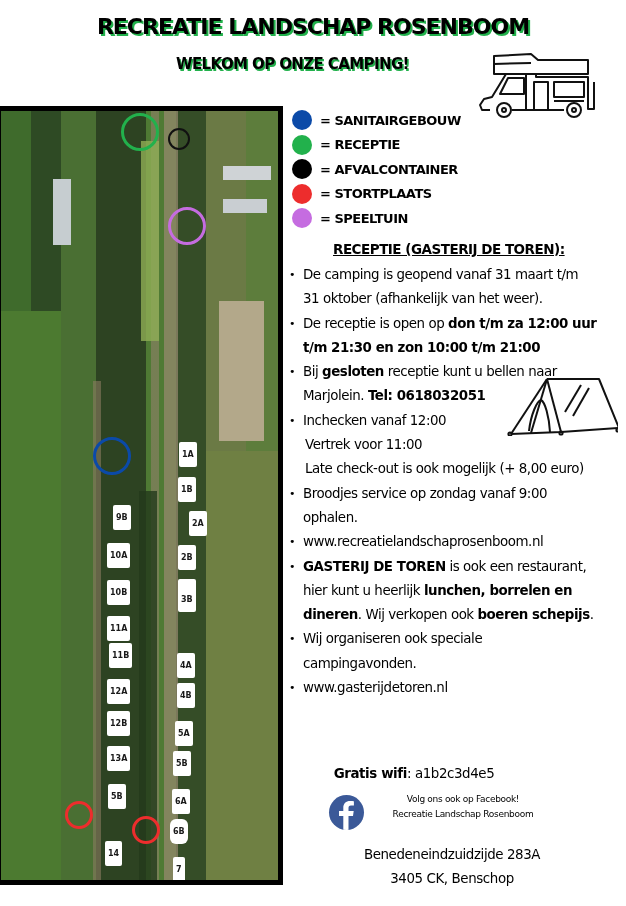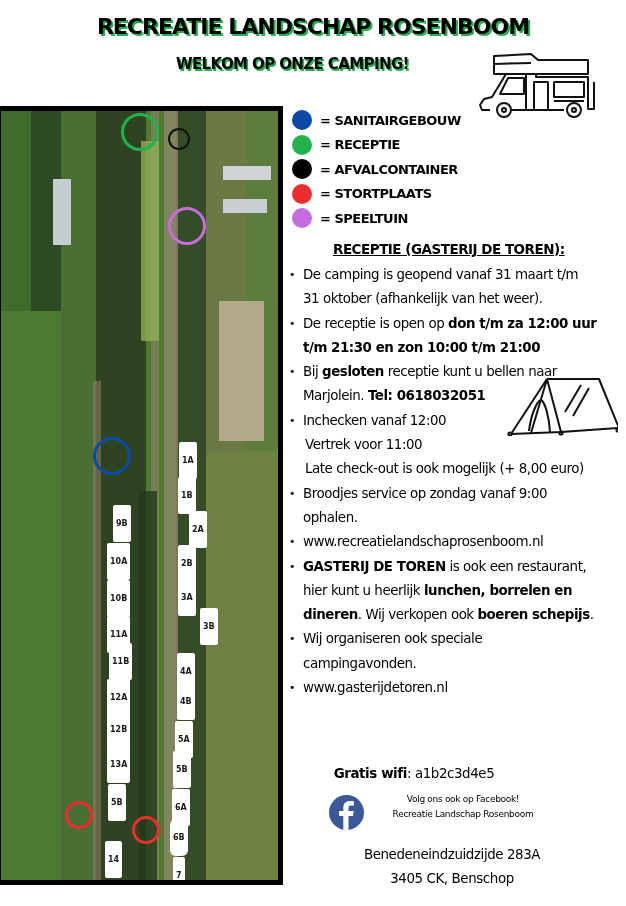--- a/index.html
+++ b/index.html
@@ -7,21 +7,21 @@
   .title{position:absolute;left:0;width:626px;top:14px;text-align:center;font-family:"DejaVu Sans",sans-serif;font-weight:bold;font-size:22px;letter-spacing:-1px;text-shadow:2px 2px 0 #22b14c;}
   .subtitle{position:absolute;left:176px;top:55px;font-family:"DejaVu Sans",sans-serif;font-weight:bold;font-size:15px;letter-spacing:-0.6px;text-shadow:1.5px 1.5px 0 #22b14c;}
   .camper{position:absolute;left:476px;top:52px;width:146px;height:66px;}
   .map{position:absolute;left:0;top:106px;width:283px;height:779px;box-sizing:border-box;border:5px solid #000;border-left:1px solid #000;overflow:hidden;
     background:
       linear-gradient(90deg, transparent 0 150px, rgba(150,130,110,.55) 150px 158px, transparent 158px) ,
       linear-gradient(90deg, #3f6b2c 0 30px, #2e4a24 30px 60px, #4a6f33 60px 95px, #2d4322 95px 145px, #4f7a34 145px 175px, #354d27 175px 205px, #6b7a45 205px 245px, #5d7d3c 245px 283px);
   }
   .map .field{position:absolute;}
   .marker{position:absolute;border-radius:50%;box-sizing:border-box;border:3px solid;background:transparent;}
-  .pitch{position:absolute;background:#fff;color:#1a1a1a;font-family:"DejaVu Sans",sans-serif;font-weight:bold;font-size:8px;padding:14px 3px;border-radius:2px;line-height:9px;}
+  .pitch{position:absolute;background:#fff;color:#1a1a1a;font-family:"DejaVu Sans",sans-serif;font-weight:bold;font-size:8px;padding:8px 3px;border-radius:2px;line-height:9px;}
   .legend{position:absolute;left:292px;top:108px;}
   .legend-row{display:flex;align-items:center;height:24.5px;}
   .legend-dot{width:20px;height:20px;border-radius:50%;margin-right:8px;}
   .legend-label{font-family:"DejaVu Sans",sans-serif;font-weight:bold;font-size:13px;letter-spacing:-0.5px;}
   .section-title{position:absolute;left:333px;top:241px;font-family:"DejaVu Sans",sans-serif;font-weight:bold;font-size:13.5px;letter-spacing:-0.5px;text-decoration:underline;}
   .info{position:absolute;left:289px;top:263px;width:335px;font-family:"DejaVu Sans",sans-serif;font-size:13.4px;letter-spacing:-0.45px;line-height:24.3px;}
   .info .li{position:relative;padding-left:14px;}
   .info .li::before{content:"•";position:absolute;left:0;top:0;font-size:11px;}
   .info .cont{padding-left:16px;}
   .info b{font-weight:bold;}
@@ -72,21 +72,21 @@
   <div class="marker" style="left:167px;top:96px;width:38px;height:38px;border-color:#c56ce0;"></div>
   <div class="marker" style="left:92px;top:326px;width:38px;height:38px;border-color:#0b4aa8;"></div>
   <div class="marker" style="left:64px;top:690px;width:28px;height:28px;border-color:#ed2d2d;"></div>
   <div class="marker" style="left:131px;top:705px;width:28px;height:28px;border-color:#ed2d2d;"></div>
 
   <span class="pitch" style="left:178px;top:331px;">1A</span>
   <span class="pitch" style="left:177px;top:366px;">1B</span>
   <span class="pitch" style="left:177px;top:400px;margin-left:11px;">2A</span>
   <span class="pitch" style="left:177px;top:434px;">2B</span>
   <span class="pitch" style="left:177px;top:468px;">3A</span>
-  <span class="pitch" style="left:177px;top:497px;margin-left:22px;">3B</span>
+  <span class="pitch" style="left:177px;top:476px;">3B</span>
   <span class="pitch" style="left:176px;top:542px;">4A</span>
   <span class="pitch" style="left:176px;top:572px;">4B</span>
   <span class="pitch" style="left:174px;top:610px;">5A</span>
   <span class="pitch" style="left:172px;top:640px;">5B</span>
   <span class="pitch" style="left:171px;top:678px;">6A</span>
   <span class="pitch" style="left:169px;top:708px;border-radius:6px;">6B</span>
   <span class="pitch" style="left:172px;top:746px;">7</span>
   <span class="pitch" style="left:112px;top:394px;">9B</span>
   <span class="pitch" style="left:106px;top:432px;">10A</span>
   <span class="pitch" style="left:106px;top:469px;">10B</span>

